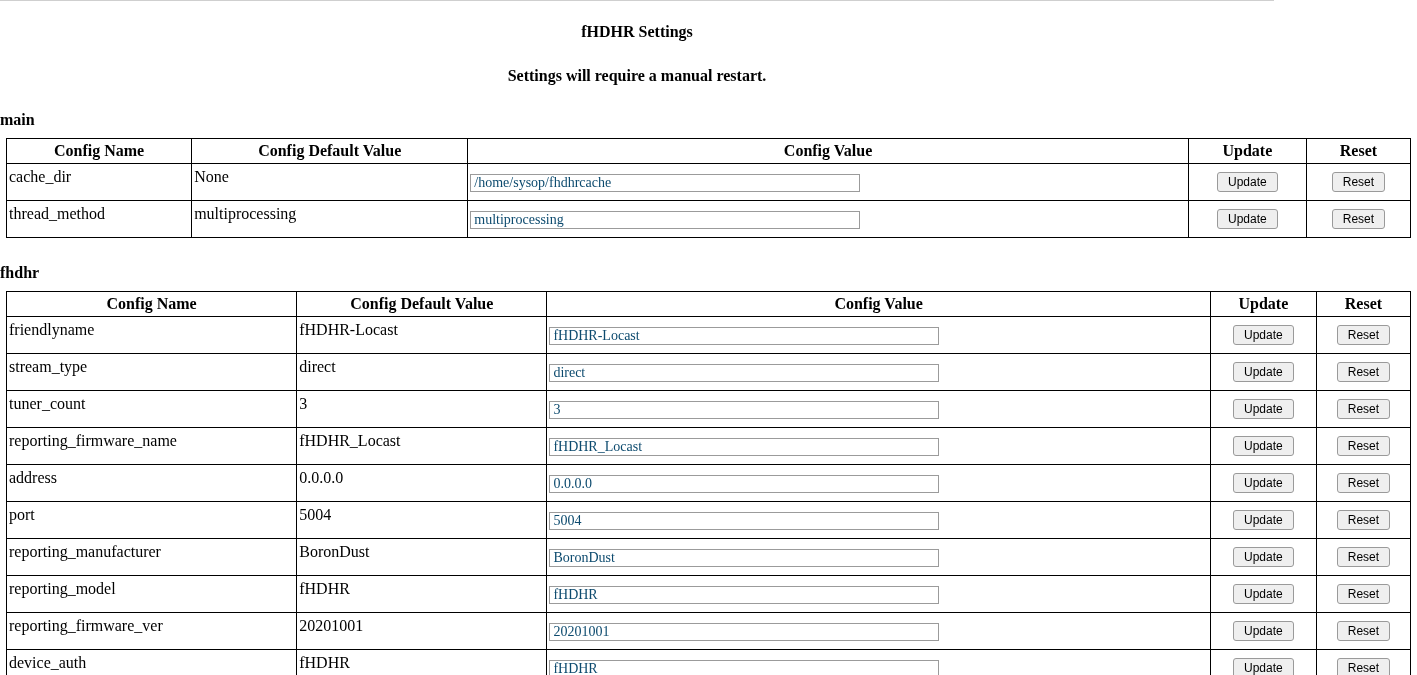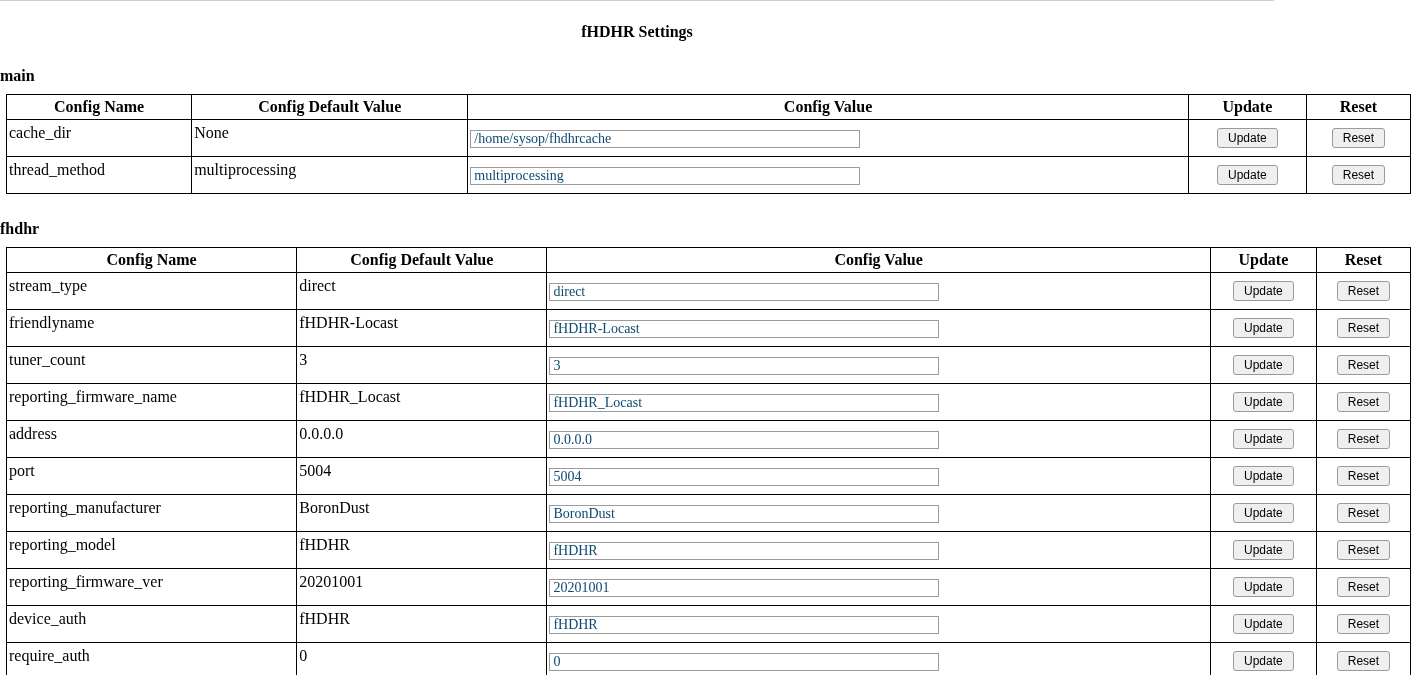--- a/index.html
+++ b/index.html
@@ -123,20 +123,21 @@
   .t-fhdhr col.c5 { width: 94px; }
 </style>
 </head>
 <body>
 
 <div class="page">
 
   <div class="topline"></div>
 
   <h1 class="title">fHDHR Settings</h1>
+  <h2 class="subtitle">Settings will require a manual restart.</h2>
 
   <h3 class="section">main</h3>
 
   <table class="cfg t-main">
     <colgroup>
       <col class="c1">
         <col class="c2">
         <col class="c3">
         <col class="c4">
         <col class="c5">
@@ -194,46 +195,46 @@
       <tr>
         <th>Config Name</th>
         <th>Config Default Value</th>
         <th>Config Value</th>
         <th>Update</th>
         <th>Reset</th>
       </tr>
     </thead>
     <tbody>
       <tr>
+        <td class="name">friendlyname</td>
+        <td class="default">fHDHR-Locast</td>
+        <td class="valuecell">
+          <input class="txt" type="text" value="fHDHR-Locast" style="">
+        </td>
+        <td class="btncell">
+          <button class="btn">Update</button>
+        </td>
+        <td class="btncell">
+          <button class="btn">Reset</button>
+        </td>
+      </tr>
+      <tr>
         <td class="name">stream_type</td>
         <td class="default">direct</td>
         <td class="valuecell">
           <input class="txt" type="text" value="direct" style="">
         </td>
         <td class="btncell">
           <button class="btn">Update</button>
         </td>
         <td class="btncell">
           <button class="btn">Reset</button>
         </td>
       </tr>
       <tr>
-        <td class="name">friendlyname</td>
-        <td class="default">fHDHR-Locast</td>
-        <td class="valuecell">
-          <input class="txt" type="text" value="fHDHR-Locast" style="">
-        </td>
-        <td class="btncell">
-          <button class="btn">Update</button>
-        </td>
-        <td class="btncell">
-          <button class="btn">Reset</button>
-        </td>
-      </tr>
-      <tr>
         <td class="name">tuner_count</td>
         <td class="default">3</td>
         <td class="valuecell">
           <input class="txt" type="text" value="3" style="">
         </td>
         <td class="btncell">
           <button class="btn">Update</button>
         </td>
         <td class="btncell">
           <button class="btn">Reset</button>

